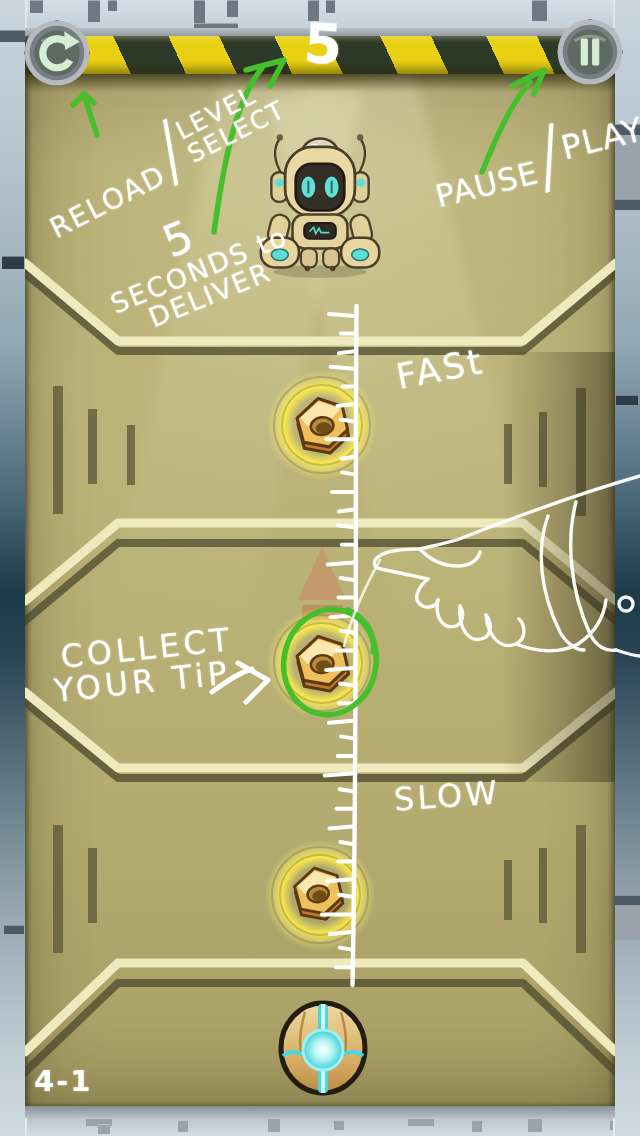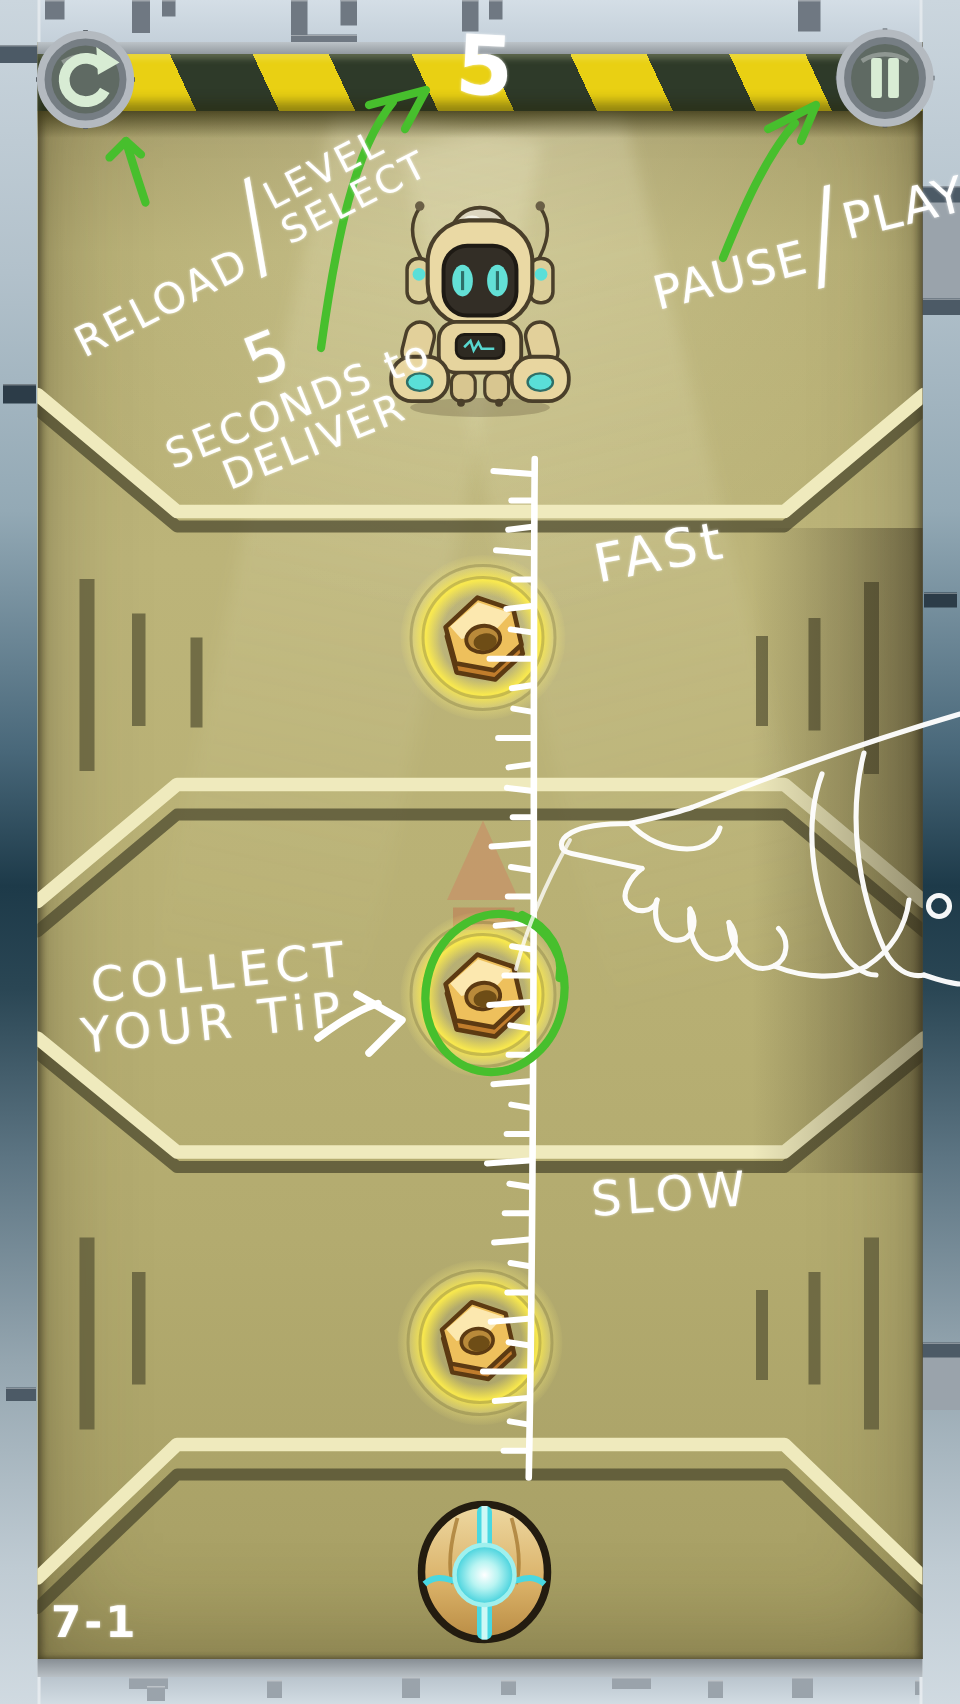--- a/index.html
+++ b/index.html
@@ -399,15 +399,15 @@
           <line x1="57" y1="33" x2="65" y2="33"></line>
       </g>
       <circle cx="33" cy="33" r="29" fill="#767e84" stroke="#b4bac0" stroke-width="5"></circle>
       <circle cx="33" cy="33" r="22" fill="#5f6a63"></circle>
       <path d="M 18 22 A 28 28 0 0 1 48 22" fill="none" stroke="rgba(255,255,255,.3)" stroke-width="3"></path>
       <rect x="24" y="20" width="7" height="26" rx="1.5" fill="#d8ecd4"></rect>
       <rect x="35" y="20" width="7" height="26" rx="1.5" fill="#d8ecd4"></rect>
     </svg>
   </div>
   <div class="abs hud timer">5</div>
-  <div class="abs hud level">7-1</div>
+  <div class="abs hud level">4-1</div>
 
 </div>
 
 </body></html>

